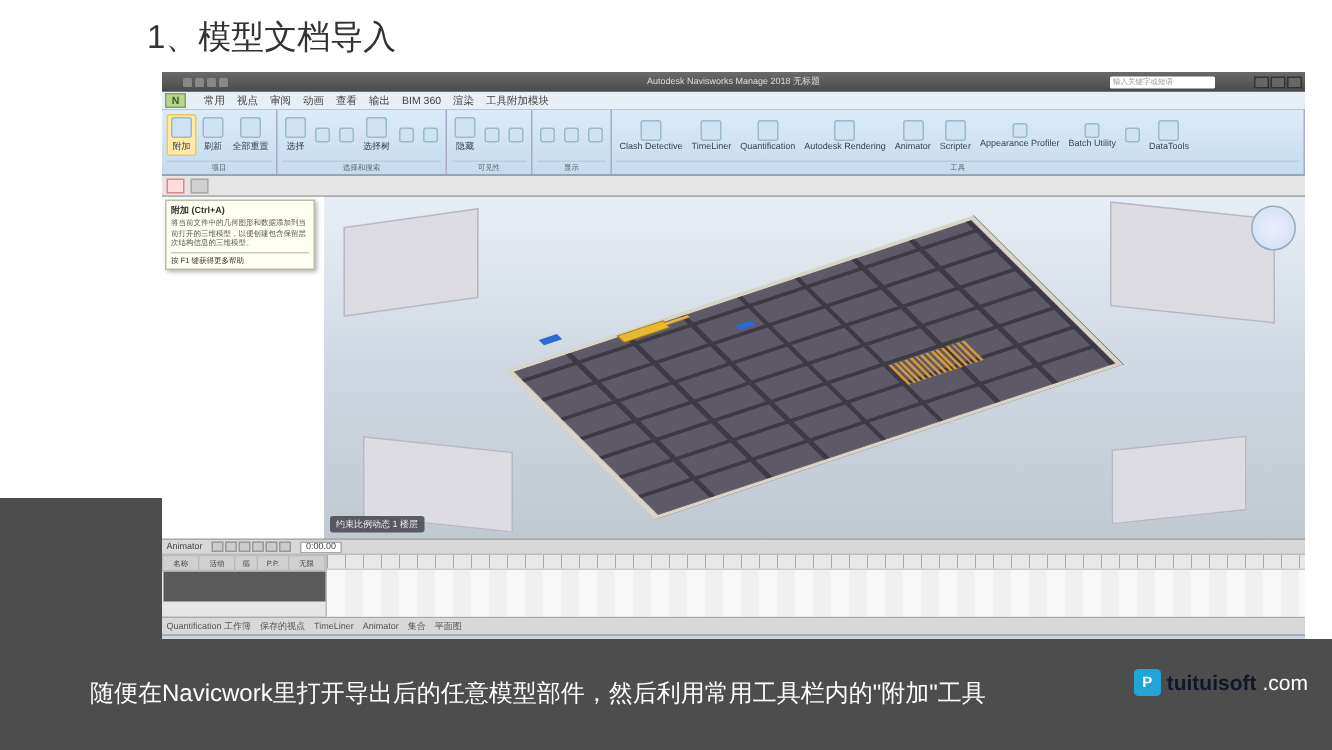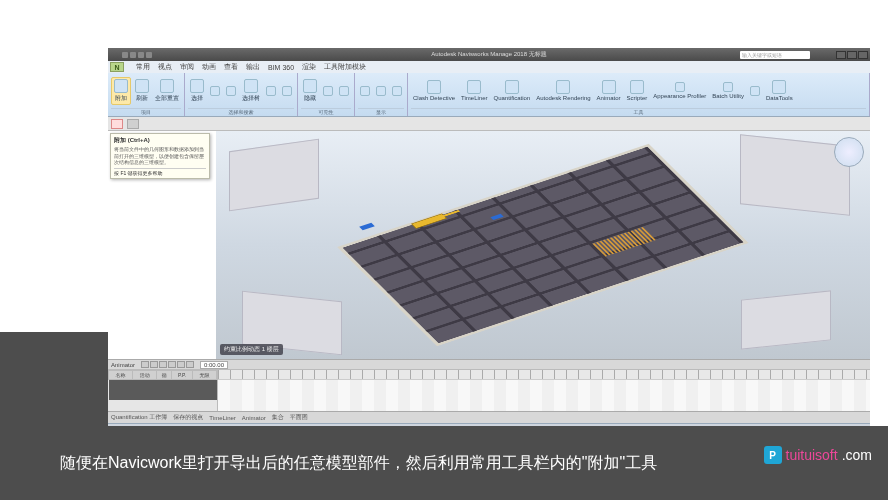--- a/index.html
+++ b/index.html
@@ -67,26 +67,27 @@
   .anim-timeline { flex:1; background:#fff; position:relative; }
   .anim-timeline .ruler { height:10px; background:#e8e8e8; border-bottom:1px solid #ccc; background-image:repeating-linear-gradient(90deg,#aaa 0 1px, transparent 1px 12px); font-size:4px; color:#666; }
   .anim-timeline .track-area { position:absolute; top:10px; bottom:0; left:0; right:0; background:repeating-linear-gradient(90deg,#f8f8f8 0 12px,#f0f0f0 12px 24px); }
   .bottom-tabs { height:12px; background:#d8d8d8; border-top:1px solid #aaa; display:flex; align-items:center; font-size:6px; color:#555; padding:0 3px; gap:6px; }
   .statusbar { height:11px; background:#cfd6df; border-top:1px solid #9ab; display:flex; align-items:center; justify-content:space-between; font-size:6px; color:#456; padding:0 4px; }
   .dark-band { position:absolute; left:0; top:332px; width:108px; height:94px; background:#4d4d4d; }
   .dark-bottom { position:absolute; left:0; bottom:0; width:888px; height:74px; background:#4d4d4d; display:flex; flex-direction:column; justify-content:center; padding:0 60px; }
   .caption { color:#fff; font-size:16px; line-height:1.5; text-align:left; }
   .watermark { position:absolute; right:16px; bottom:36px; color:#fff; display:flex; align-items:center; gap:4px; font-size:14px; }
   .watermark .logo { width:18px;height:18px;background:#1fa6d6;border-radius:3px; display:flex;align-items:center;justify-content:center;color:#fff;font-size:10px;font-weight:bold; }
-  .watermark .brand-main { color:#ec4899; font-weight:normal; }
+  .watermark .brand-main { color:#0f172a; font-weight:bold; }
 </style>
 </head>
 <body>
 
 <div class="slide">
+  <div class="slide-title">1、模型文档导入</div>
 
   <div class="dark-band"></div>
 
   <div class="screenshot-wrap">
 
     <div class="titlebar">
       <div class="qat">
         <span></span>
         <span></span>
         <span></span>

